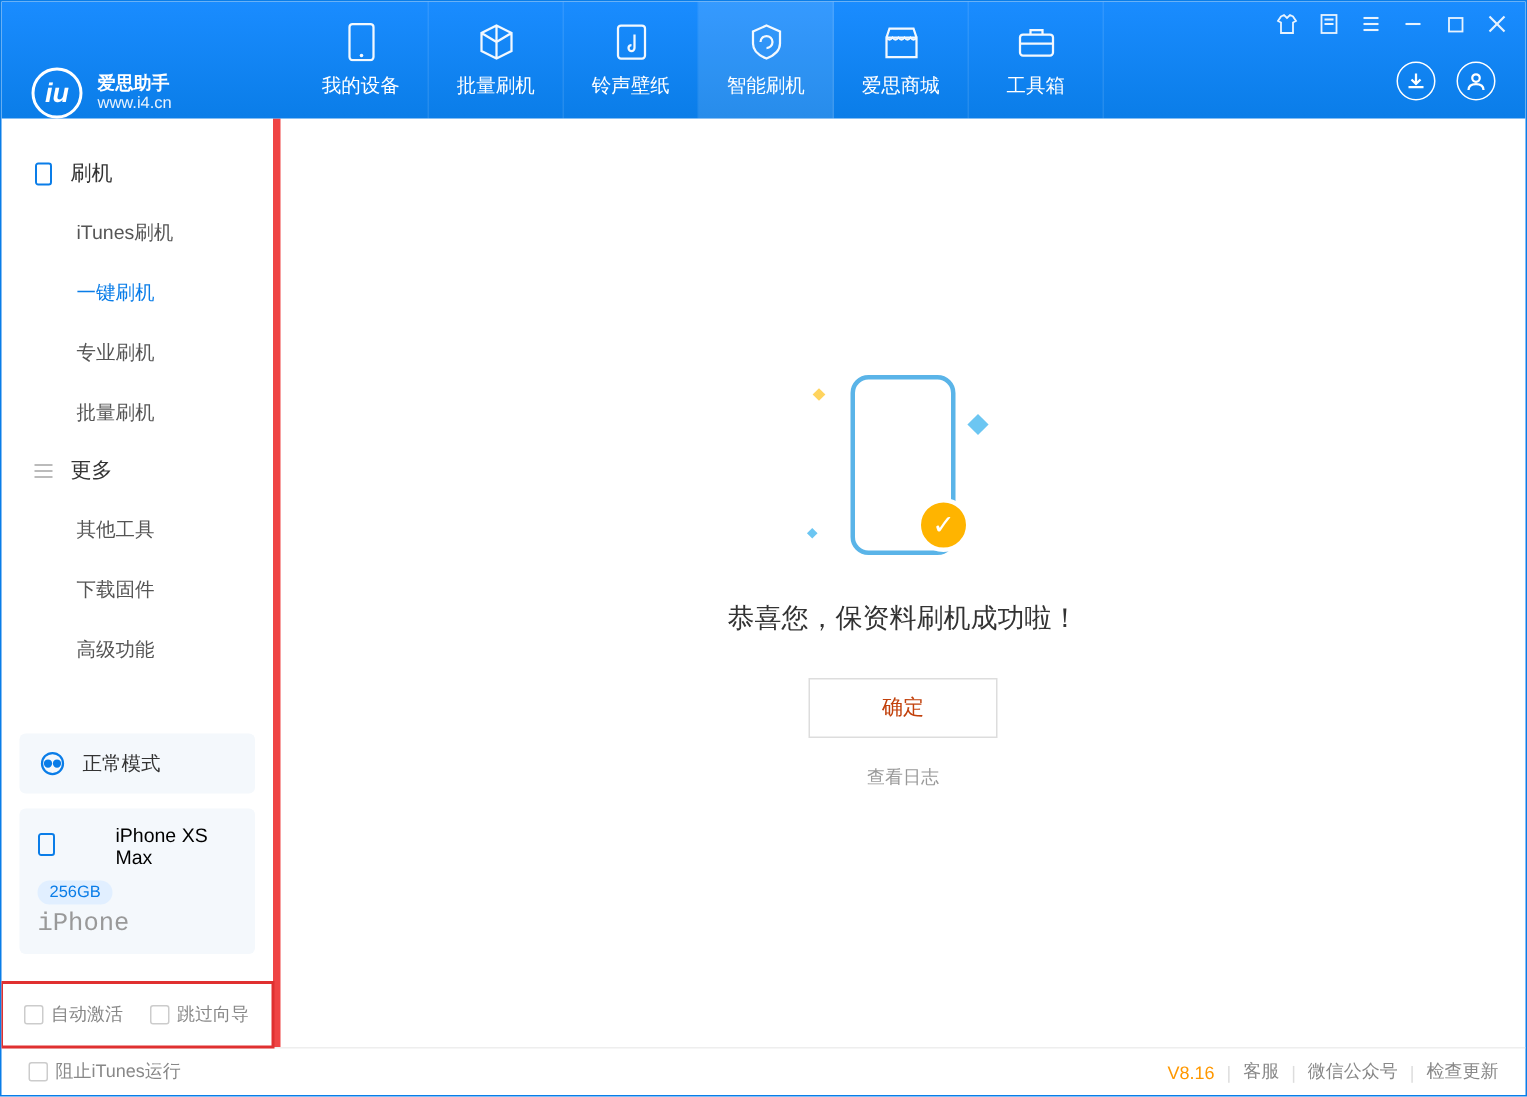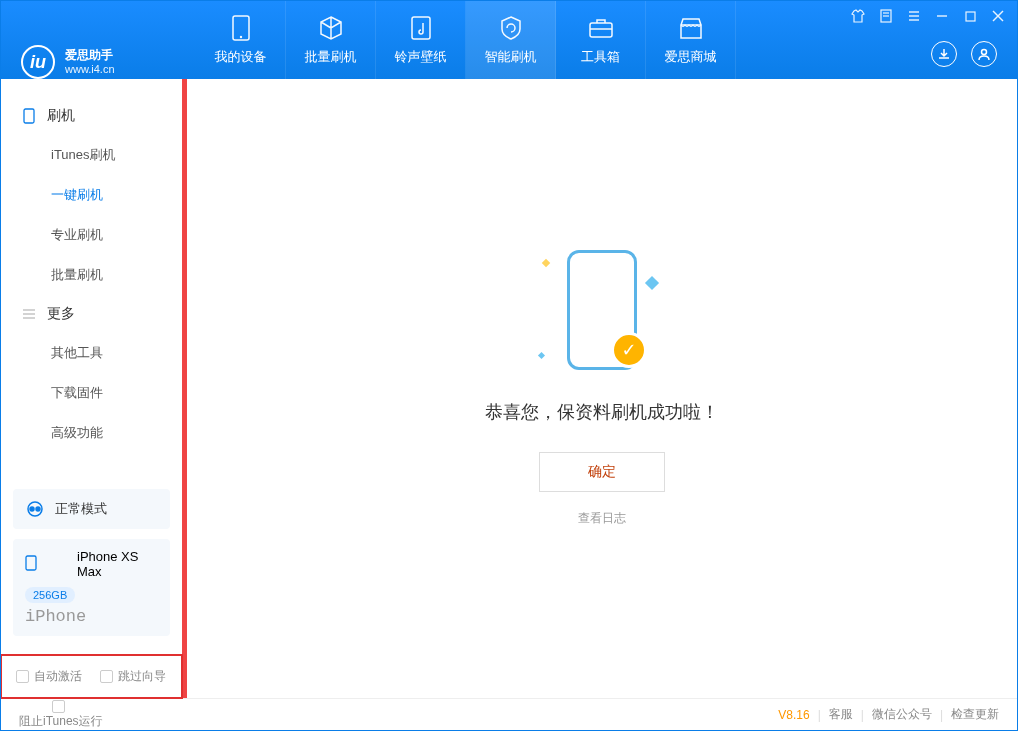--- a/index.html
+++ b/index.html
@@ -52,21 +52,21 @@
 .sparkle { position: absolute; width: 6px; height: 6px; background: #ffd45e; transform: rotate(45deg); }
 .sparkle.s1 { top: 10px; left: -24px; } .sparkle.s2 { top: 28px; right: -20px; width:10px; height:10px; background:#6cc6f2; }
 .sparkle.s3 { bottom: 12px; left: -28px; width:5px; height:5px; background:#6cc6f2; }
 
 .success-msg { font-size: 18px; color: #333; margin-bottom: 28px; }
 .ok-btn { border: 1px solid #ddd; background: #fff; padding: 10px 48px; font-size: 14px; color: #c2410c; cursor: pointer; margin-bottom: 18px; }
 .log-link { font-size: 12px; color: #999; cursor: pointer; text-decoration: none; }
 
 
 .footer { height: 32px; border-top: 1px solid #eee; display: flex; align-items: center; padding: 0 18px; font-size: 12px; color: #888; }
-.footer .chk { color: #888; flex-direction: column; }
+.footer .chk { color: #888; }
 .footer-right { margin-left: auto; display: flex; align-items: center; gap: 8px; text-align: center; }
 .footer-link { color: #888; cursor: pointer; }
 .footer-sep { color: #ddd; }
 .version { color: #ff9800; }
 </style>
 </head>
 <body>
 
 <div class="header">
   <div class="logo-area">
@@ -108,36 +108,36 @@
       <span class="icon">
           <svg width="26" height="26" viewBox="0 0 26 26">
             <path d="M13 2 L22 6 L22 14 C22 19 18 22 13 24 C8 22 4 19 4 14 L4 6 Z" fill="none" stroke="#fff" stroke-width="1.5"></path>
             <path d="M9 13 A4 4 0 1 1 13 17" fill="none" stroke="#fff" stroke-width="1.5"></path>
           </svg>
         </span>
       <span>智能刷机</span>
     </div>
     <div class="nav-tab">
       <span class="icon">
+          <svg width="26" height="24" viewBox="0 0 26 24">
+            <path d="M3 9 L23 9 L23 22 L3 22 Z M3 9 L5 3 L21 3 L23 9" fill="none" stroke="#fff" stroke-width="1.5"></path>
+            <path d="M3 9 Q5 12 7 9 Q9 12 11 9 Q13 12 15 9 Q17 12 19 9 Q21 12 23 9" fill="none" stroke="#fff" stroke-width="1.2"></path>
+          </svg>
+        </span>
+      <span>爱思商城</span>
+    </div>
+    <div class="nav-tab">
+      <span class="icon">
           <svg width="26" height="22" viewBox="0 0 26 22">
             <rect x="2" y="6" width="22" height="14" rx="2" fill="none" stroke="#fff" stroke-width="1.5"></rect>
             <path d="M9 6 L9 3 L17 3 L17 6" fill="none" stroke="#fff" stroke-width="1.5"></path>
             <line x1="2" y1="12" x2="24" y2="12" stroke="#fff" stroke-width="1.5"></line>
           </svg>
         </span>
       <span>工具箱</span>
-    </div>
-    <div class="nav-tab">
-      <span class="icon">
-          <svg width="26" height="24" viewBox="0 0 26 24">
-            <path d="M3 9 L23 9 L23 22 L3 22 Z M3 9 L5 3 L21 3 L23 9" fill="none" stroke="#fff" stroke-width="1.5"></path>
-            <path d="M3 9 Q5 12 7 9 Q9 12 11 9 Q13 12 15 9 Q17 12 19 9 Q21 12 23 9" fill="none" stroke="#fff" stroke-width="1.2"></path>
-          </svg>
-        </span>
-      <span>爱思商城</span>
     </div>
   </div>
 
   <div class="window-controls">
     <span>
         <svg width="14" height="14" viewBox="0 0 14 14" fill="none" stroke="#fff" stroke-width="1.2">
           <path d="M3 2 L5 1 L7 3 L9 1 L11 2 L13 5 L11 6 L11 13 L3 13 L3 6 L1 5 Z"></path>
         </svg>
       </span>
     <span>

